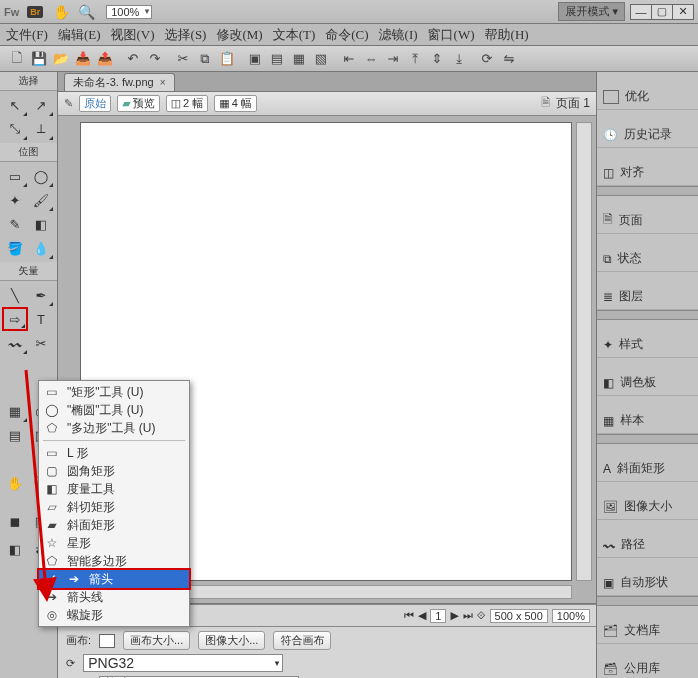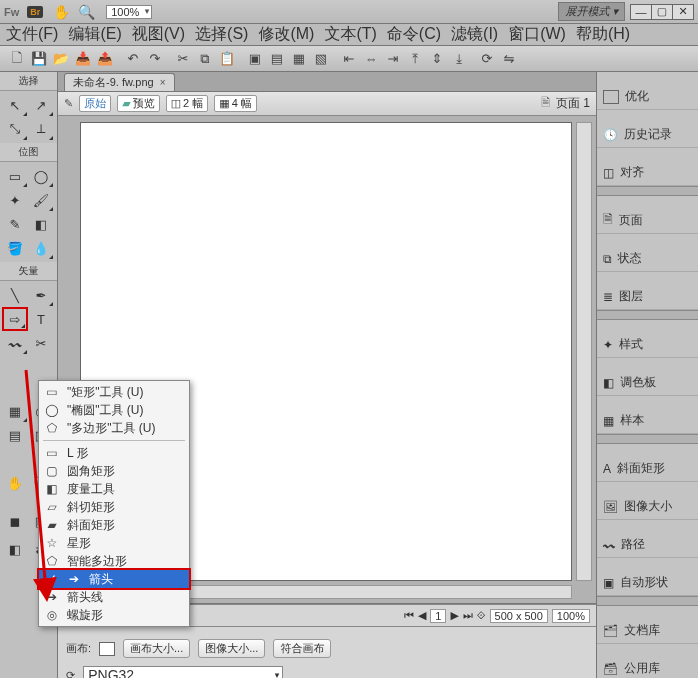--- a/index.html
+++ b/index.html
@@ -4,25 +4,25 @@
 <style>
 * { box-sizing: border-box; margin: 0; padding: 0; font-family: "Microsoft YaHei", sans-serif; }
 body { background: #bababa; width: 698px; height: 678px; overflow: hidden; font-size: 12px; color: #333; position: relative; }
 .titlebar { height: 24px; background: linear-gradient(#c9c9c9,#bababa); display: flex; align-items: center; padding: 0 4px; border-bottom: 1px solid #777; }
 .titlebar .logo { font-weight: bold; font-size: 11px; margin-right: 8px; color: #666; }
 .titlebar .br { background:#3a3a3a;color:#d88b1f;font-size:9px;font-weight:bold;padding:1px 3px;border-radius:2px;margin-right:6px; }
 .titlebar .icon { margin: 0 4px; font-size: 14px; color:#333; }
 .titlebar .zoom { border:1px solid #888; background:#fff; padding:0 12px 0 4px; font-size:11px; position:relative; margin-left:6px; }
 .titlebar .zoom::after { content:"▾"; position:absolute; right:2px; font-size:9px; color:#555; }
 .titlebar .spacer { flex:1; }
-.mode-btn { background:#9a9a9a; border:1px solid #777; padding:1px 6px; font-size:11px; display:flex; align-items:center;font-style:italic; }
+.mode-btn { background:#9a9a9a; border:1px solid #777; padding:1px 6px; font-size:11px; display:flex; align-items:center; }
 .winbtns { display:flex; margin-left:6px; }
 .winbtns div { width:22px;height:16px;border:1px solid #666;background:#ddd;display:flex;align-items:center;justify-content:center;font-size:11px;margin-left:-1px; }
 .menubar { height:22px; background:#bcbcbc; display:flex; align-items:center; padding:0 6px; border-bottom:1px solid #777; }
-.menubar span { margin-right:10px; font-size:16px; }
+.menubar span { margin-right:10px; font-size:13px;font-family:Liberation Serif, serif; }
 .toolbar { height:26px; background:linear-gradient(#d6d6d6,#bcbcbc); border-bottom:1px solid #777; display:flex; align-items:center; padding:0 6px; }
 .toolbar .tbtn { width:20px;height:20px;display:flex;align-items:center;justify-content:center;font-size:13px;color:#444;margin:0 1px; }
 .toolbar .sep { width:6px; }
 .main { display:flex; height:610px; }
 .toolcol { width:58px; background:#c0c0c0; border-right:1px solid #777; }
 .tool-sec-label { font-size:10px; text-align:center; padding:2px 0; color:#333; background:#c8c8c8; border-bottom:1px solid #999; }
 .tool-grid { display:flex; flex-wrap:wrap; padding:2px; }
 .tool-grid .tool { width:26px;height:24px;display:flex;align-items:center;justify-content:center;font-size:13px;color:#333;position:relative; }
 .tool-grid .tool.hl { border:2px solid #d40000; }
 .tool-grid .tool .flyout { position:absolute; bottom:1px; right:1px; width:0;height:0;border-left:4px solid transparent;border-bottom:4px solid #333; }
@@ -34,21 +34,21 @@
 .viewbar .pill { border:1px solid #999; background:#fff; padding:0 4px; border-radius:2px; font-size:11px; color:#3a78b8; display:flex; align-items:center; gap:2px; }
 .viewbar .pill.plain { color:#333; }
 .viewbar .ic { font-size:11px; color:#555; }
 .canvas-wrap { flex:1; background:#b2b2b2; position:relative; overflow:hidden; border-bottom:1px solid #777; }
 .canvas { position:absolute; left:22px; top:6px; right:24px; bottom:22px; background:#fff; border:1px solid #666; }
 .scroll-v { position:absolute; right:4px; top:6px; bottom:22px; width:16px; background:#ddd; border:1px solid #999; }
 .scroll-h { position:absolute; left:22px; right:24px; bottom:4px; height:14px; background:#ddd; border:1px solid #999; }
 .statusbar { height:22px; background:#d6d6d6; border-top:1px solid #888; display:flex; align-items:center; justify-content:flex-end; padding:0 6px; gap:4px; font-size:11px; }
 .statusbar .fld { border:1px solid #999; background:#fff; padding:0 4px; }
 .propbar { height:56px; background:#d6d6d6; border-top:1px solid #888; padding:4px 8px; font-size:11px; }
-.propbar .row { display:flex; align-items:center; gap:8px; margin-bottom:4px;margin-top:8px; }
+.propbar .row { display:flex; align-items:center; gap:8px; margin-bottom:4px; }
 .propbar .btn { border:1px solid #999; background:linear-gradient(#fdfdfd,#e0e0e0); padding:1px 6px; border-radius:3px; }
 .propbar select, .propbar .sel { border:1px solid #888; background:#fff; font-size:14px; padding:0 16px 0 4px; height:18px; position:relative; display:inline-flex; align-items:center; }
 .propbar .sel::after { content:"▾"; position:absolute; right:3px; font-size:9px; }
 .rightcol { width:102px; background:#c4c4c4; border-left:1px solid #777; }
 .rightcol .pan { height:26px; display:flex; align-items:center; padding:0 6px; gap:6px; border-bottom:1px solid #aaa; font-size:12px;margin-top:12px; }
 .rightcol .gap { height:10px; background:#b2b2b2; border-top:1px solid #888; border-bottom:1px solid #888; }
 .rightcol .pan .pic { width:16px;height:14px;border:1px solid #666;display:inline-block;position:relative; }
 .context-menu { position:absolute; left:38px; top:380px; width:152px; background:#f4f4f4; border:1px solid #888; box-shadow:2px 2px 6px rgba(0,0,0,.4); z-index:50; padding:2px 0; }
 .context-menu .mi { height:18px; display:flex; align-items:center; padding:0 6px; font-size:12px; gap:8px; }
 .context-menu .mi .mic { width:14px; text-align:center; font-size:12px; color:#444; }
@@ -163,21 +163,21 @@
     </div>
     <div class="tool-grid">
       <div class="tool">◧</div>
       <div class="tool">⇄</div>
     </div>
   </div>
 
   <div class="center">
     <div class="doc-tab-bar">
       <div class="doc-tab">
-        <span>未命名-9. fw.png</span>
+        <span>未命名-3. fw.png</span>
         <span class="x">×</span>
       </div>
     </div>
     <div class="viewbar">
       <span class="ic">✎</span>
       <span class="pill">原始</span>
       <span class="pill plain">
           <span style="color:#5a9">▰</span>
           <span>预览</span>
         </span>

